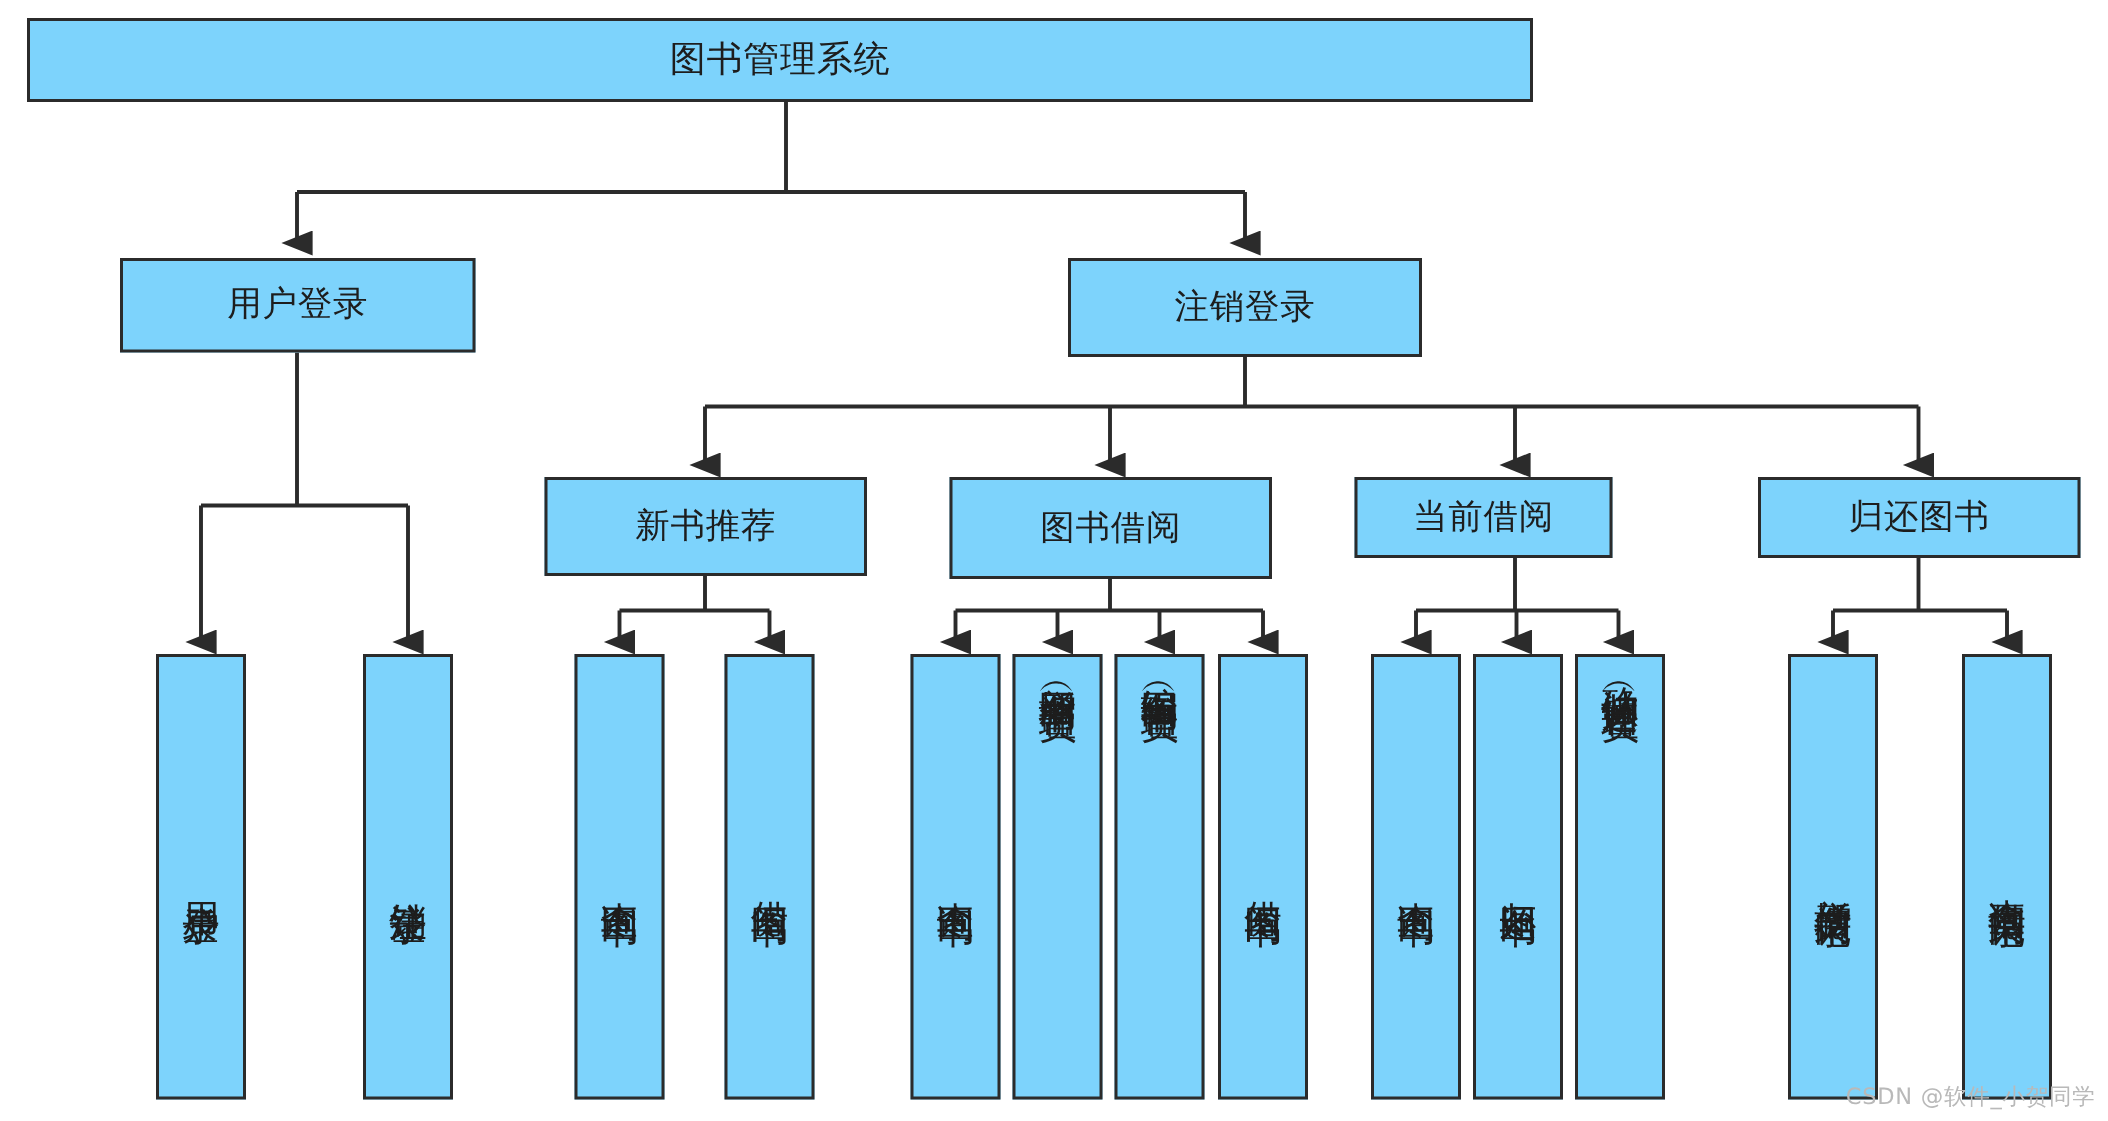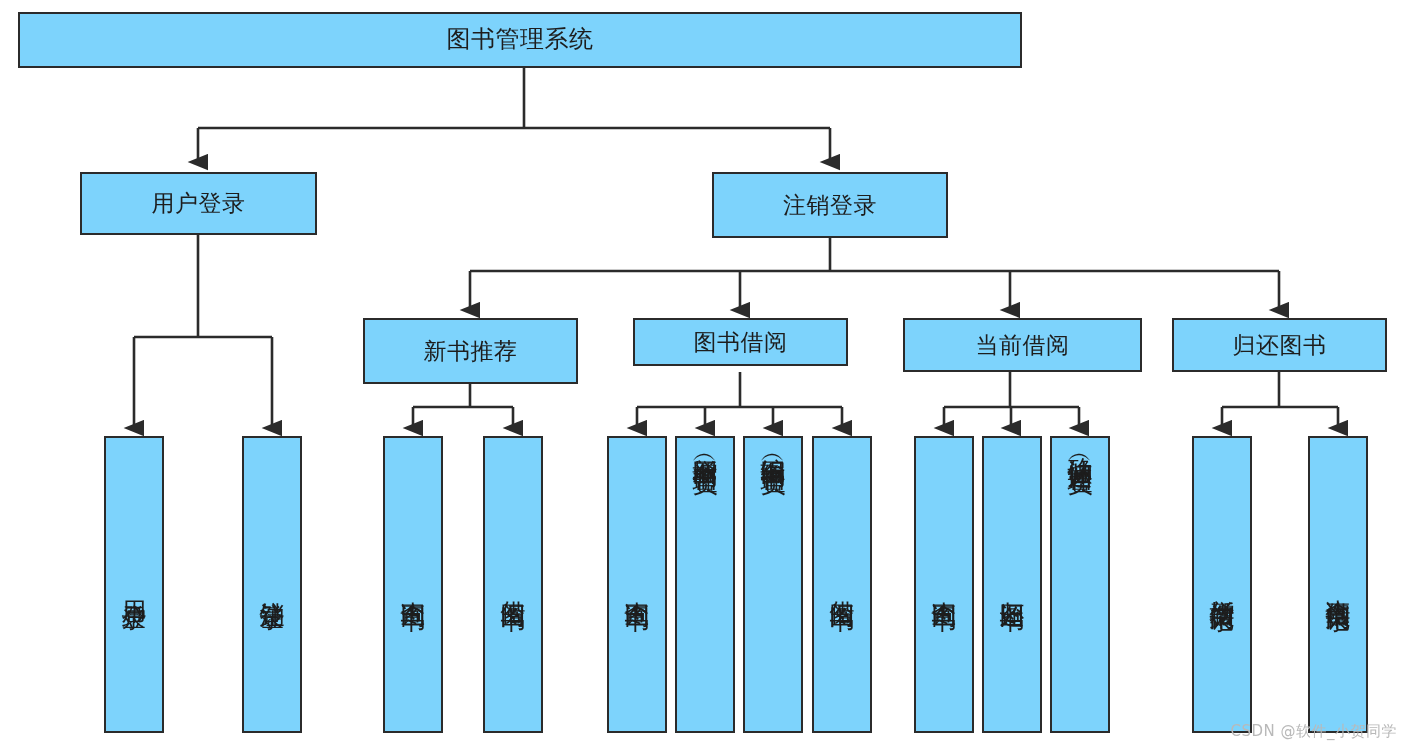--- a/index.html
+++ b/index.html
@@ -137,24 +137,24 @@
   <div class="node horiz" style="left:80px; top:172px; width:237px; height:63px;">
     <span class="label">用户登录</span>
   </div>
   <div class="node horiz" style="left:712px; top:172px; width:236px; height:66px;">
     <span class="label">注销登录</span>
   </div>
 
   <div class="node horiz" style="left:363px; top:318px; width:215px; height:66px;">
     <span class="label">新书推荐</span>
   </div>
-  <div class="node horiz" style="left:633px; top:318px; width:215px; height:48px;">
+  <div class="node horiz" style="left:633px; top:318px; width:215px; height:68px;">
     <span class="label">图书借阅</span>
   </div>
-  <div class="node horiz" style="left:903px; top:318px; width:239px; height:54px;">
+  <div class="node horiz" style="left:903px; top:318px; width:172px; height:54px;">
     <span class="label">当前借阅</span>
   </div>
   <div class="node horiz" style="left:1172px; top:318px; width:215px; height:54px;">
     <span class="label">归还图书</span>
   </div>
 
   <div class="node vert mid" style="left:104px; top:436px; width:60px; height:297px;">
     <span class="label">用户登录</span>
   </div>
   <div class="node vert mid" style="left:242px; top:436px; width:60px; height:297px;">

